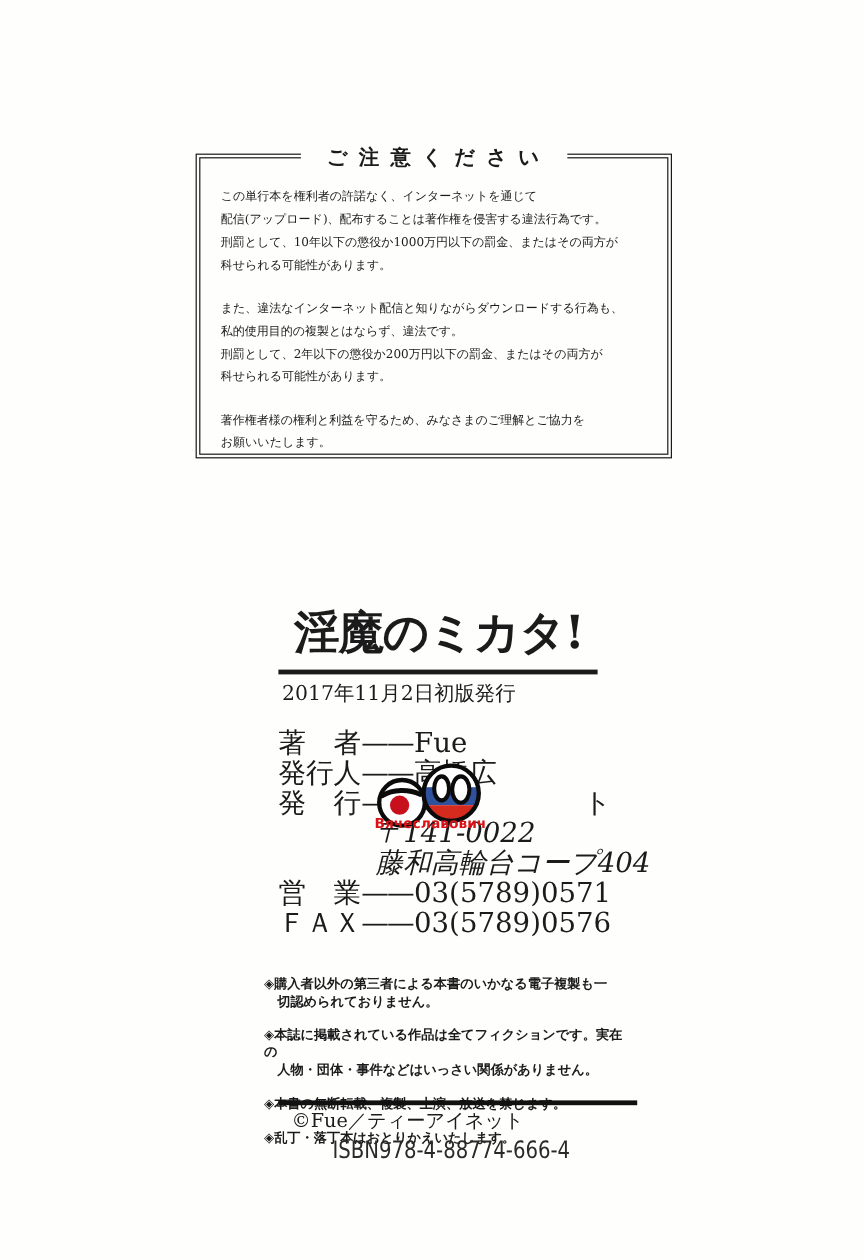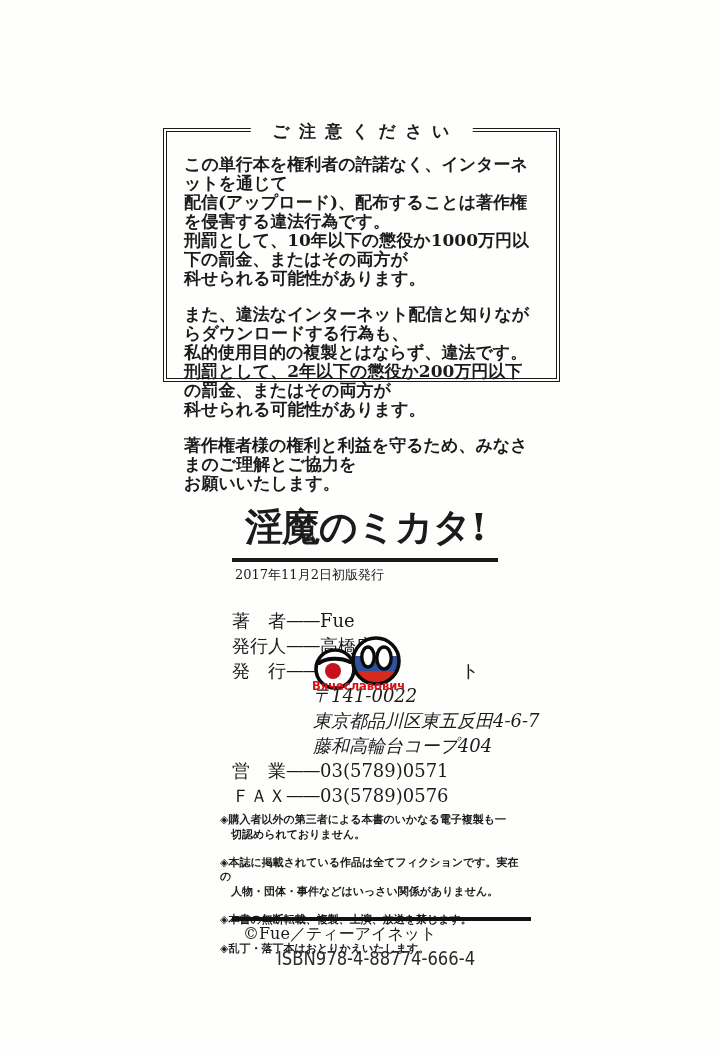--- a/index.html
+++ b/index.html
@@ -28,42 +28,42 @@
     padding:0 14px 0 22px;
     font-size:17px;font-weight:600;
     letter-spacing:0.55em;
     white-space:nowrap;
   }
   .notice-content{
     padding:23px 17px 0 17px;
   }
   .notice-para{
     margin:0 0 17px 0;
-    font-size:17px;line-height:19px;
+    font-size:10px;line-height:19px;
     white-space:pre-line;
-    font-weight:700;
+    font-weight:400;
   }
 
   
   .book-title{
     position:absolute;left:245px;top:502px;
     font-size:38px;font-weight:800;letter-spacing:-1px;
     white-space:nowrap;
   }
   .title-rule{
     position:absolute;left:232px;top:558px;
     width:266px;height:3.5px;background:#1a1a1a;
   }
   .edition-date{
     position:absolute;left:235px;top:566px;
-    font-size:13px;
+    font-size:17px;
   }
   .info-rows{
     position:absolute;left:232px;top:608px;
-    font-size:18px;line-height:25px;
+    font-size:23px;line-height:25px;
     white-space:nowrap;
   }
   .info-row .lbl{display:inline-block;min-width:3em;}
   .info-row .dash{letter-spacing:-1.5px;margin:0 1px 0 0;}
   .info-row .gap{display:inline-block;width:141px;}
   .addr{padding-left:81px;font-style:italic;}
 
   .notes{
     position:absolute;left:220px;top:799px;
     width:300px;
@@ -133,21 +133,20 @@
     <div class="info-row">
       <span class="lbl">著　者</span><span class="dash">——</span><span>Fue</span>
     </div>
     <div class="info-row">
       <span class="lbl">発行人</span><span class="dash">——</span><span>高橋広</span>
     </div>
     <div class="info-row">
       <span class="lbl">発　行</span><span class="dash">——</span><span class="gap"></span><span>ト</span>
     </div>
     <div class="addr">〒141-0022</div>
-    <div class="addr">東京都品川区東五反田4-6-7</div>
     <div class="addr">藤和高輪台コープ404</div>
     <div class="info-row">
       <span class="lbl">営　業</span><span class="dash">——</span><span>03(5789)0571</span>
     </div>
     <div class="info-row">
       <span class="lbl">ＦＡＸ</span><span class="dash">——</span><span>03(5789)0576</span>
     </div>
   </div>
 
   <div class="notes">

